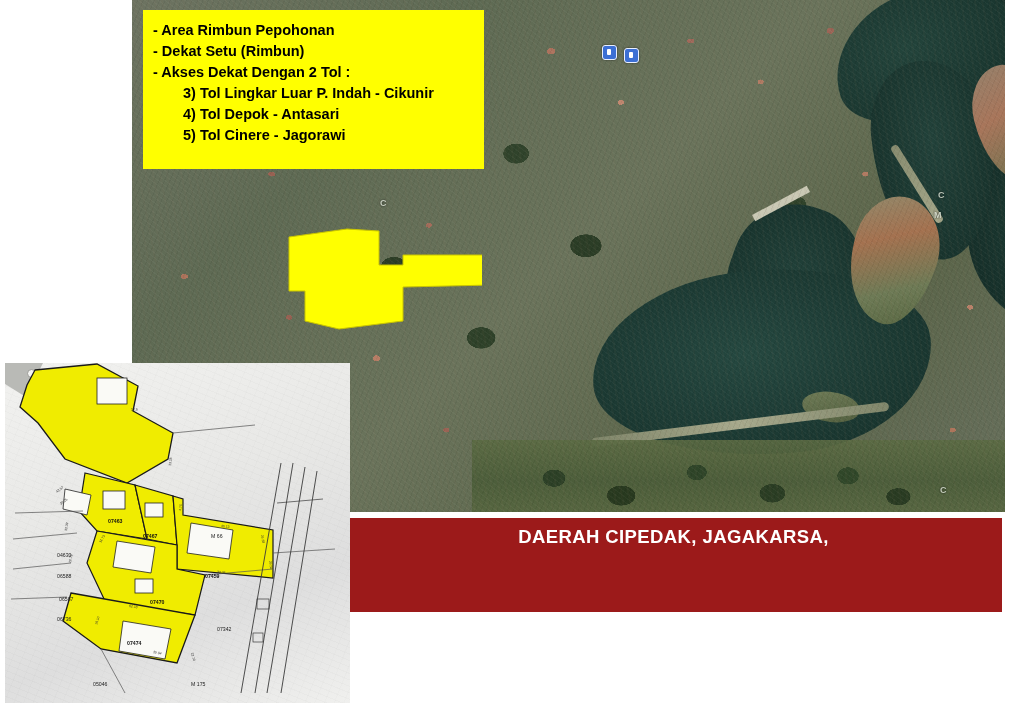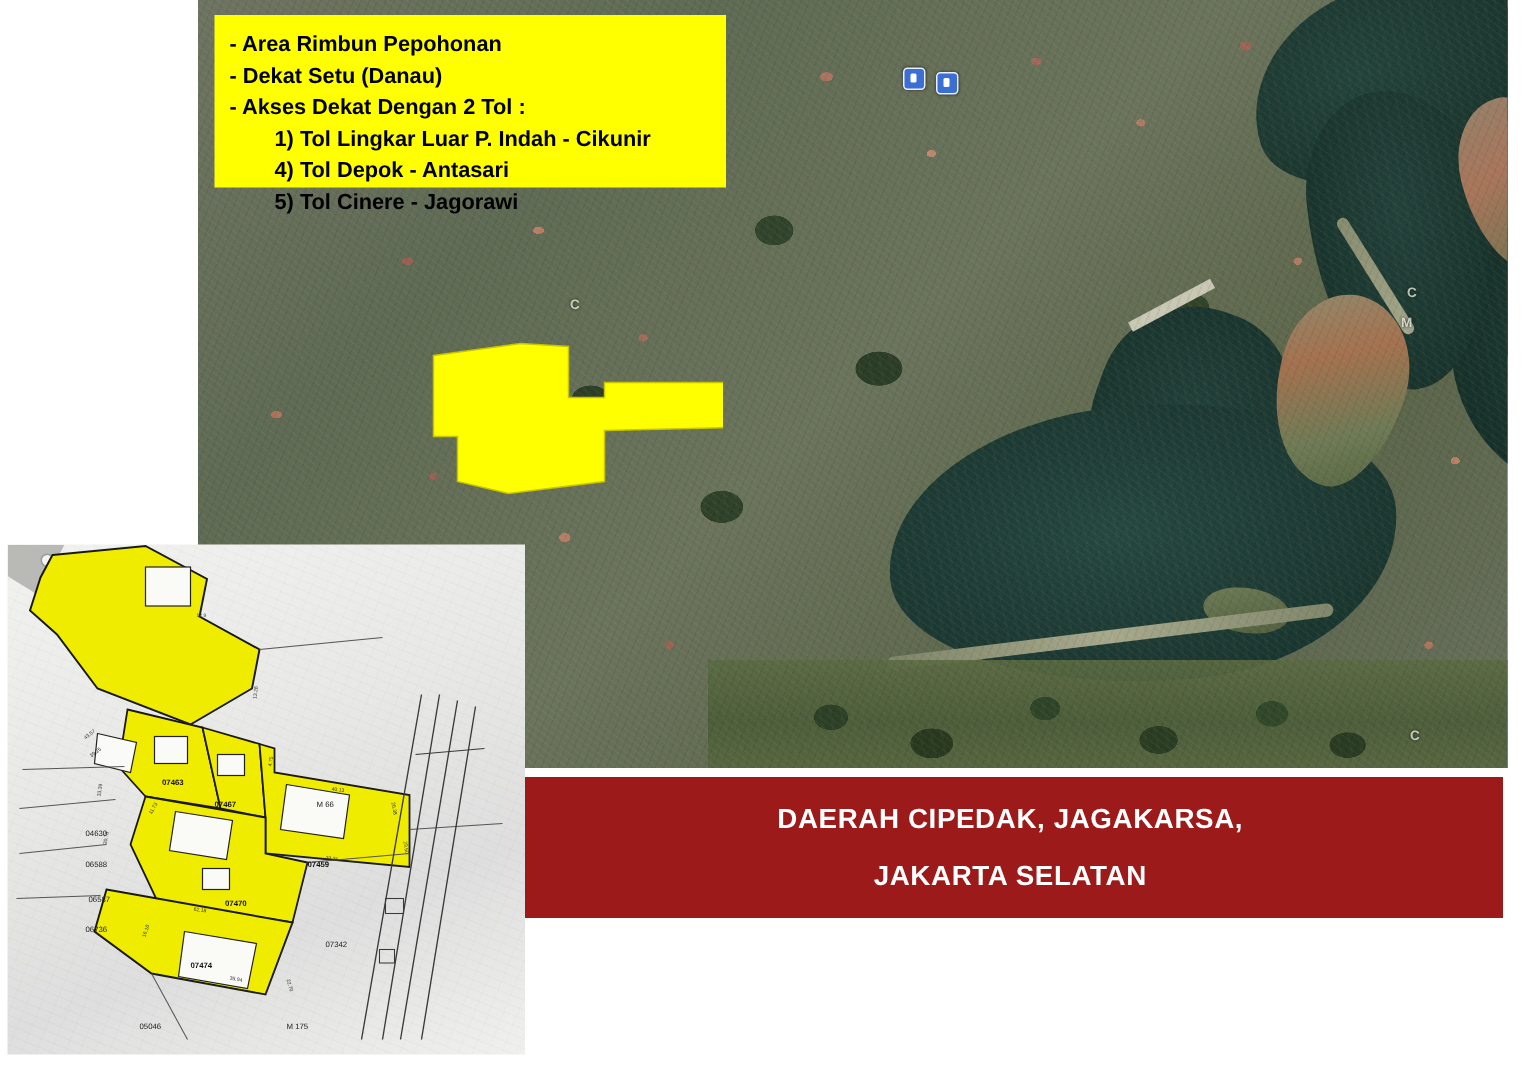--- a/index.html
+++ b/index.html
@@ -115,31 +115,31 @@
   #site-polygon{position:absolute;left:155px;top:225px;width:195px;height:110px;}
   
   .poi{position:absolute;width:13px;height:15px;}
   .poi .pin{width:13px;height:13px;border-radius:3px;background:#3c6fd4;
       border:1.5px solid #eaf0ff;box-shadow:0 0 2px rgba(0,0,0,.6);}
   .poi .dot{position:absolute;left:4.5px;top:3.5px;width:4px;height:6px;background:#fff;border-radius:1px;}
   .lbl-c{position:absolute;color:#dfe6d8;font-size:9px;font-weight:bold;
       text-shadow:0 0 2px #000;opacity:.8;}
 
   
-  #info-box{position:absolute;left:143px;top:10px;width:341px;height:115px;
+  #info-box{position:absolute;left:143px;top:10px;width:341px;height:159px;
       background:#ffff00;padding:10px 0 0 0;box-sizing:border-box;}
   #info-box ul{list-style:none;margin:0;padding:0 8px 0 10px;}
   #info-box li{font-size:14.5px;font-weight:bold;color:#000;line-height:21px;
       white-space:nowrap;}
   #info-box li.indent{padding-left:30px;}
 
   
   #title-banner{position:absolute;left:345px;top:518px;width:657px;height:94px;
       background:#9c1a1a;display:flex;flex-direction:column;
-      align-items:center;justify-content:center;}
+      align-items:center;}
   #title-banner .tline{color:#ffffff;font-size:18.5px;font-weight:bold;
       letter-spacing:.4px;line-height:38px;}
 
   
   #cadastral-panel{position:absolute;left:5px;top:363px;width:345px;height:340px;
       background:linear-gradient(160deg,#f2f2f0 0%,#e8e8e6 40%,#dedede 70%,#f0f0ee 100%);
       overflow:hidden;}
   #cadastral-panel .paper-grain{position:absolute;inset:0;opacity:.45;
       background-image:
         repeating-linear-gradient(22deg,rgba(0,0,0,.035) 0 1px,transparent 1px 6px),
@@ -194,31 +194,30 @@
 
   <span class="lbl-c" style="left:248px;top:198px;">C</span>
   <span class="lbl-c" style="left:806px;top:190px;">C</span>
   <span class="lbl-c" style="left:802px;top:210px;">M</span>
   <span class="lbl-c" style="left:808px;top:485px;">C</span>
 </div>
 
 <div id="info-box">
   <ul>
     <li>- Area Rimbun Pepohonan</li>
-    <li>- Dekat Setu (Danau)</li>
+    <li>- Dekat Setu (Rimbun)</li>
     <li>- Akses Dekat Dengan 2 Tol :</li>
-    <li class="indent">1) Tol Lingkar Luar P. Indah - Cikunir</li>
+    <li class="indent">3) Tol Lingkar Luar P. Indah - Cikunir</li>
     <li class="indent">4) Tol Depok - Antasari</li>
     <li class="indent">5) Tol Cinere - Jagorawi</li>
   </ul>
 </div>
 
 <div id="title-banner">
   <div class="tline">DAERAH CIPEDAK, JAGAKARSA,</div>
-  <div class="tline">JAKARTA SELATAN</div>
 </div>
 
 <div id="cadastral-panel">
   <div class="paper-grain"></div>
   <div class="corner-tab"></div>
   <div class="corner-hole"></div>
 
   <svg class="cad" width="345" height="340" viewBox="0 0 345 340">
 
     <polygon points="30,7 92,1 133,23 128,48 168,70 163,96 122,120 60,96 33,60 15,44 22,22" fill="#f0ec00" stroke="#1a1a1a" stroke-width="1.3"></polygon>

